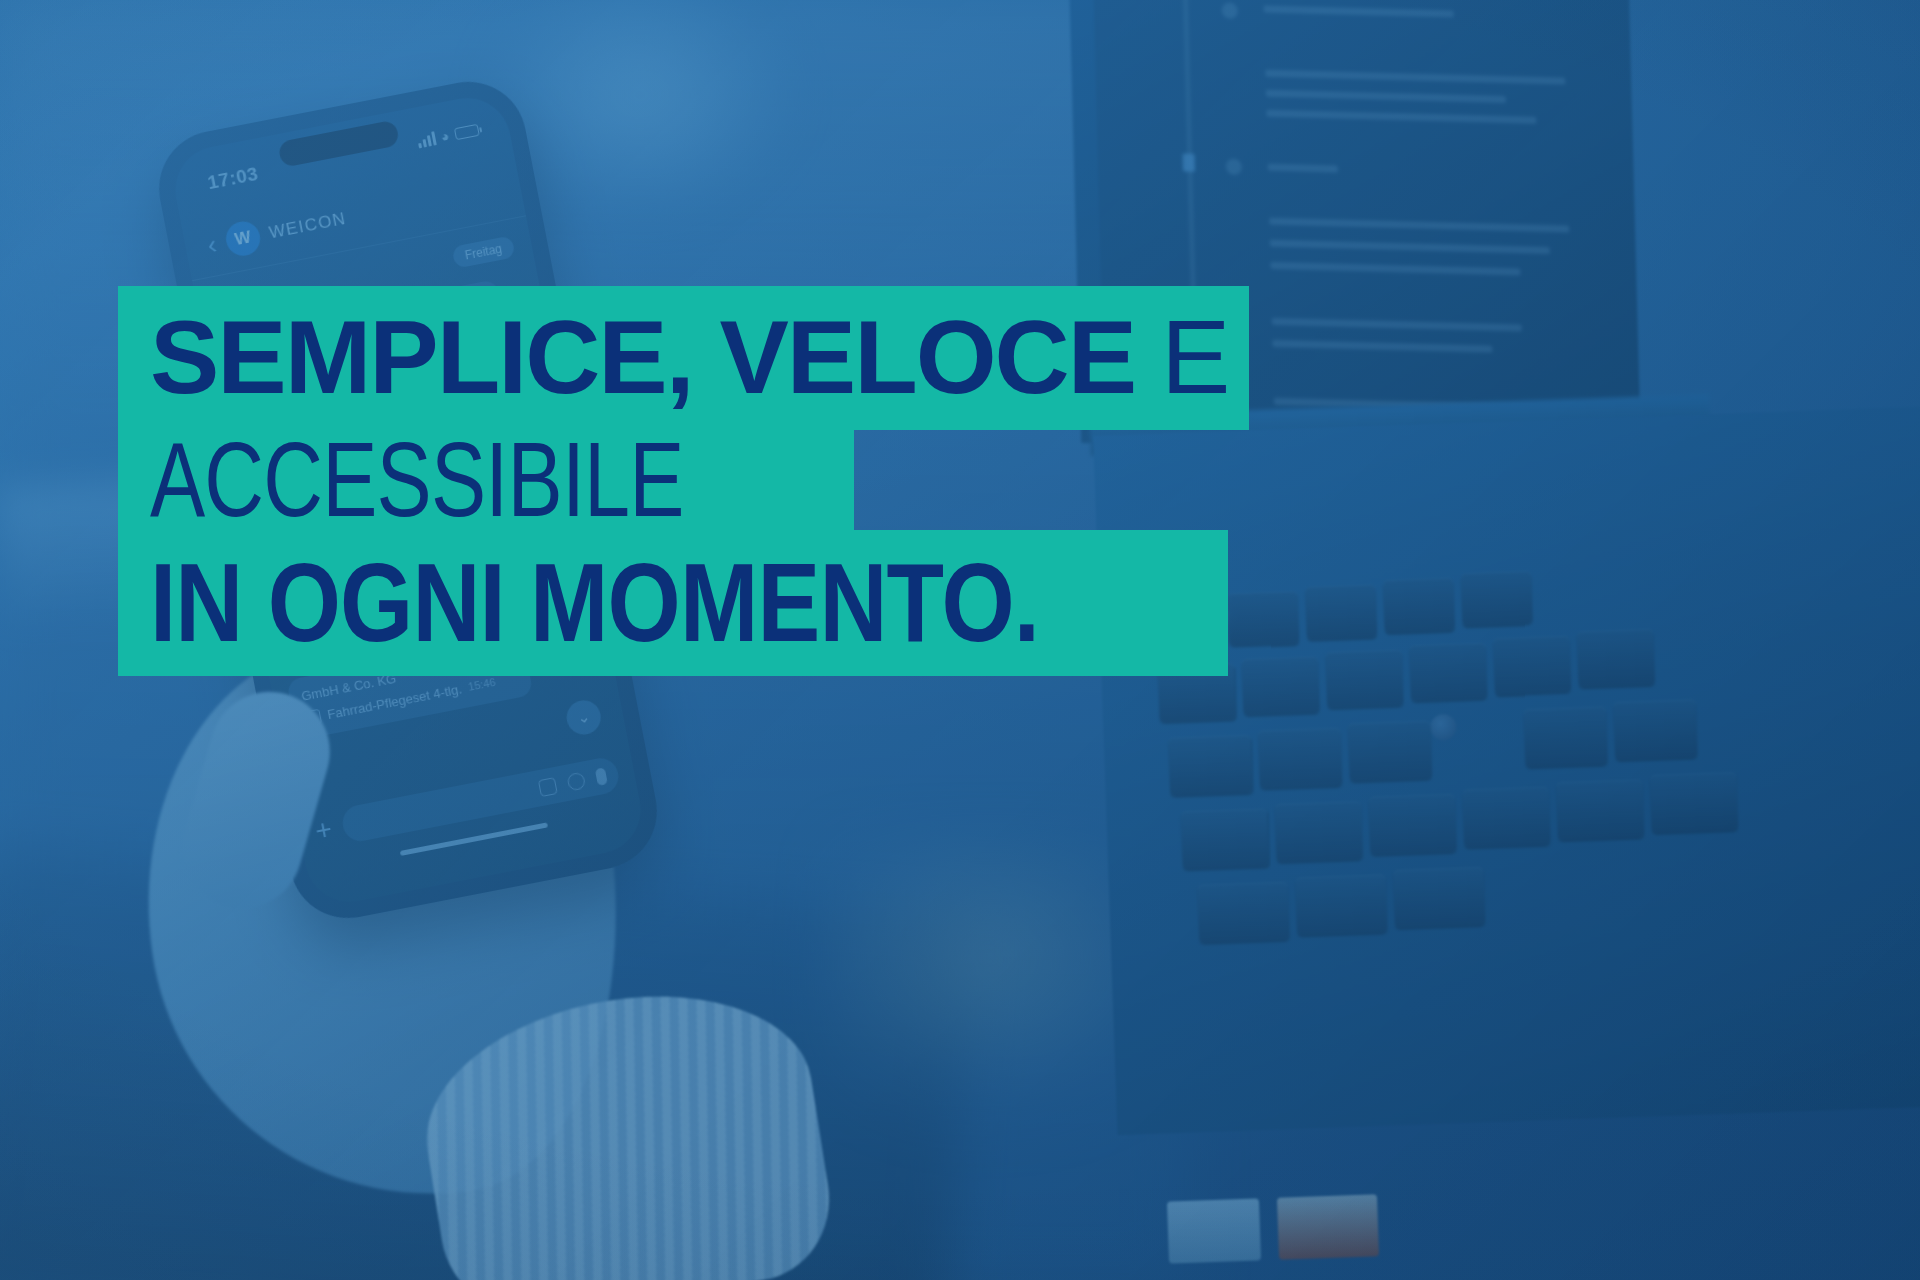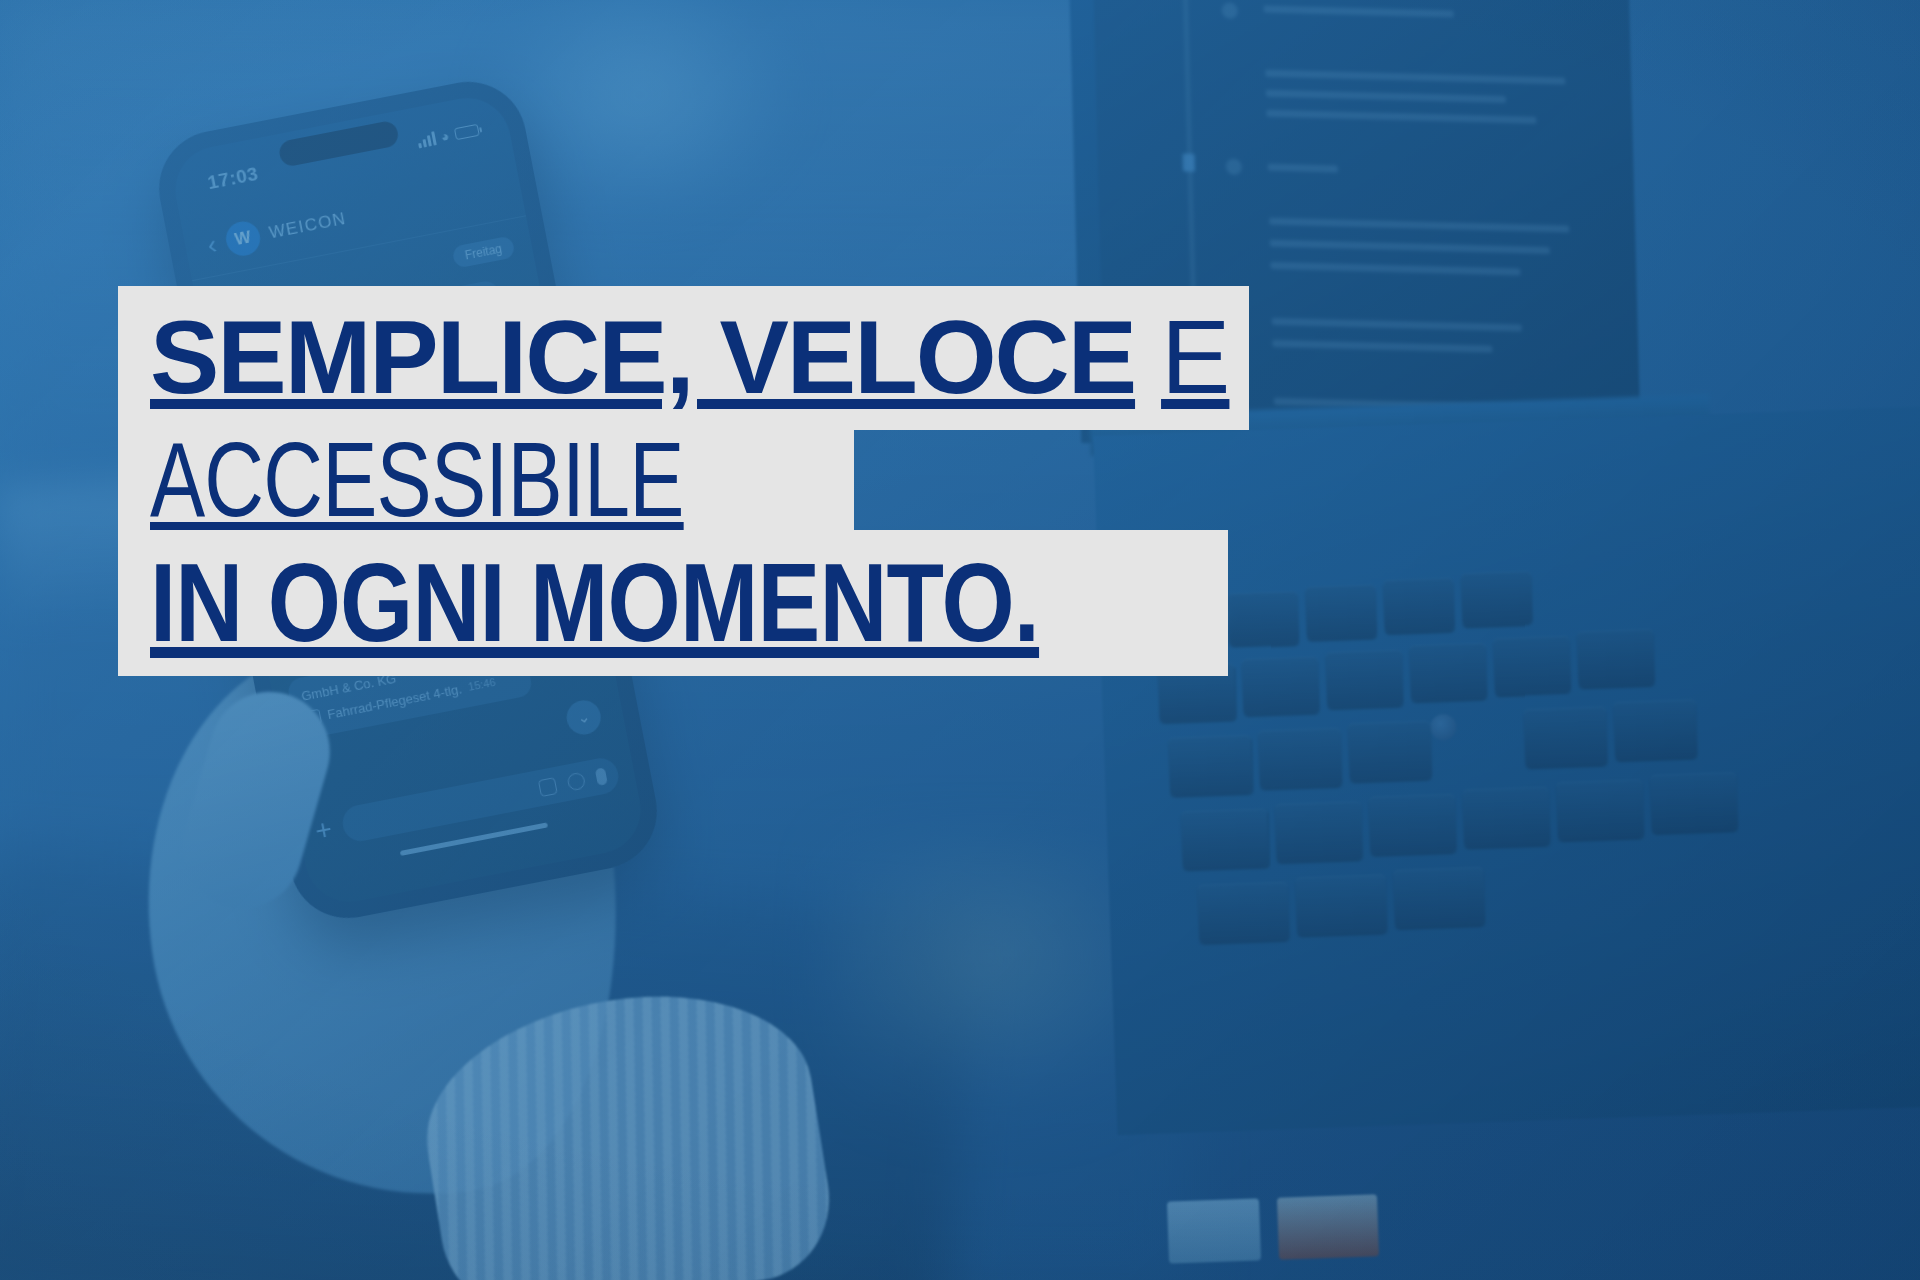--- a/index.html
+++ b/index.html
@@ -236,26 +236,25 @@
   .vignette{
     position:absolute; inset:0;
     background:radial-gradient(125% 105% at 50% 45%, rgba(0,0,0,0) 45%, rgba(12,52,86,.30) 100%);
   }
 
   
   .headline{ position:absolute; left:0; top:0; width:100%; height:100%; }
 
   .band{
     position:absolute;
-    background:#e5e5e5;
+    background:#14b8a6;
     color:#0b3079;
     display:flex;
     align-items:center;
     white-space:nowrap;
-    text-decoration:underline;
   }
   .band-1{ left:118px; top:286px; height:144px; padding:0 20px 0 32px; }
   .band-2{ left:118px; top:430px; height:100px; padding:0 20px 0 32px; }
   .band-3{ left:118px; top:530px; height:146px; padding:0 20px 0 32px; }
 
   .t-bold{
     font-family:"Liberation Sans", sans-serif;
     font-weight:bold;
     font-size:104px;
     line-height:.94;

